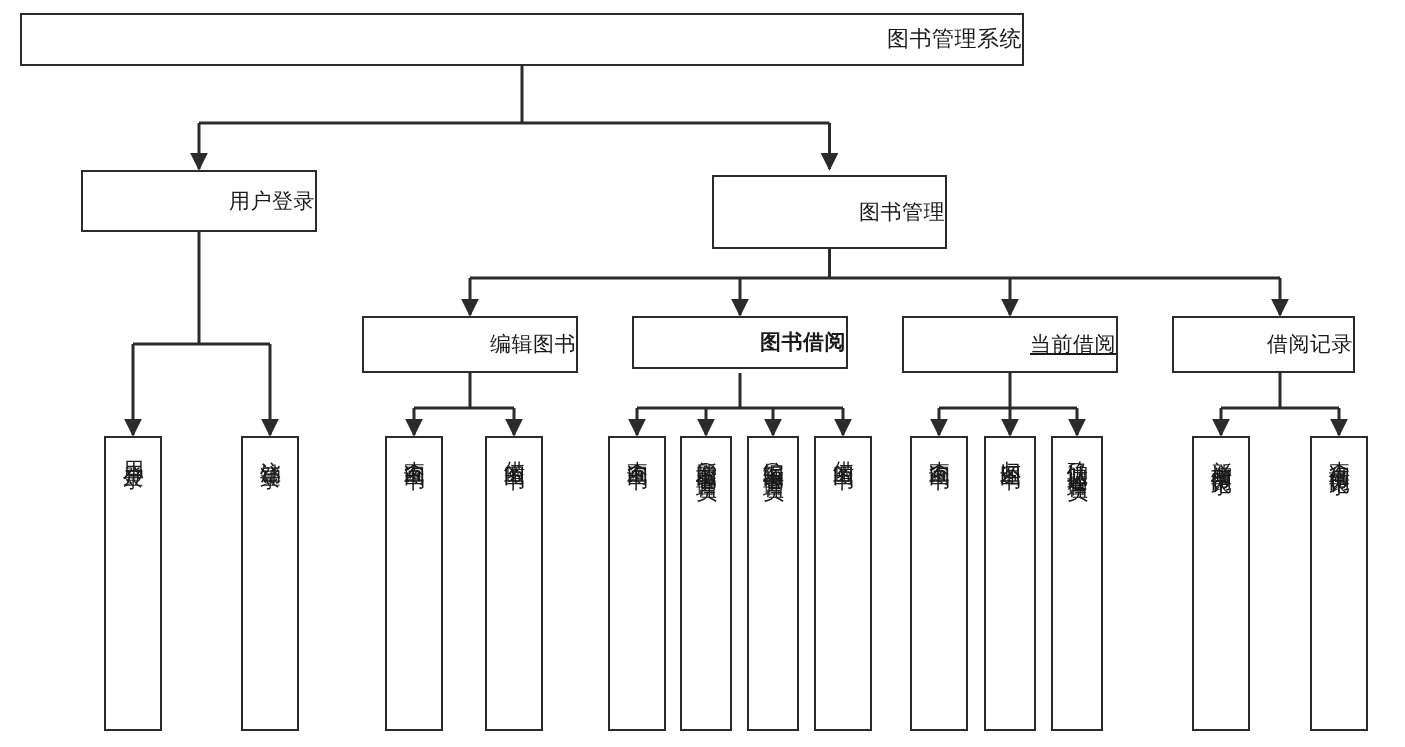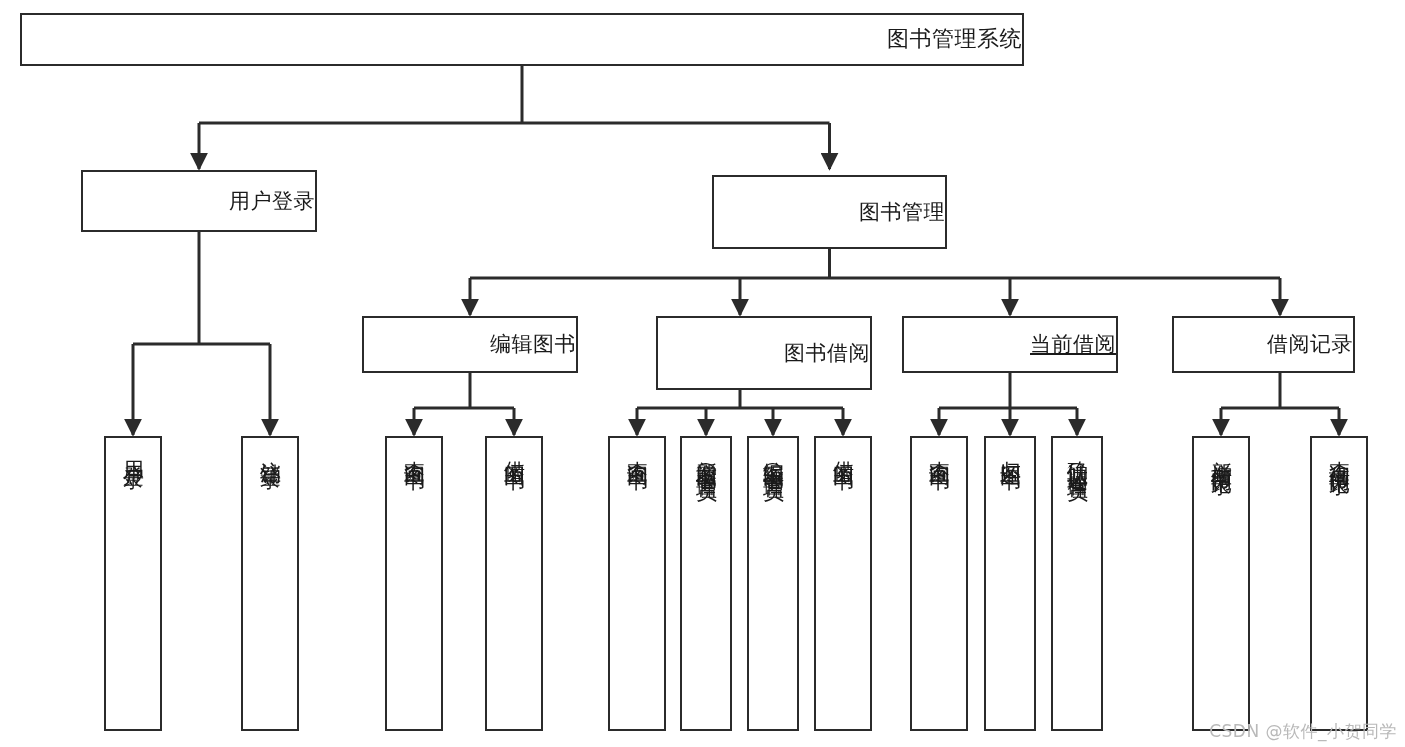--- a/index.html
+++ b/index.html
@@ -126,21 +126,21 @@
       </div>
       <div class="node h" style="left: 81px; top: 170px; width: 236px; height: 62px;">
         <span class="lbl">用户登录</span>
       </div>
       <div class="node h" style="left: 712px; top: 175px; width: 235px; height: 74px;">
         <span class="lbl">图书管理</span>
       </div>
       <div class="node h" style="left: 362px; top: 316px; width: 216px; height: 57px;">
         <span class="lbl">编辑图书</span>
       </div>
-      <div class="node h" style="left: 656px; top: 316px; width: 216px; height: 74px;">
+      <div class="node h" style="left: 632px; top: 316px; width: 216px; height: 53px; font-weight: bold;">
         <span class="lbl">图书借阅</span>
       </div>
       <div class="node h" style="left: 902px; top: 316px; width: 216px; height: 57px; text-decoration: underline;">
         <span class="lbl">当前借阅</span>
       </div>
       <div class="node h" style="left: 1172px; top: 316px; width: 183px; height: 57px;">
         <span class="lbl">借阅记录</span>
       </div>
       <div class="node v" style="left: 104px; top: 436px; width: 58px; height: 295px;">
         <span class="lbl">用户登录</span>
@@ -176,14 +176,13 @@
         <span class="lbl">确认归还（管理员）</span>
       </div>
       <div class="node v" style="left: 1192px; top: 436px; width: 58px; height: 295px;">
         <span class="lbl">新增借阅记录</span>
       </div>
       <div class="node v" style="left: 1310px; top: 436px; width: 58px; height: 295px;">
         <span class="lbl">查询借阅记录</span>
       </div>
     </div>
 
-  <div id="watermark">CSDN @软件_小贺同学</div>
 </div>
 
 </body></html>

